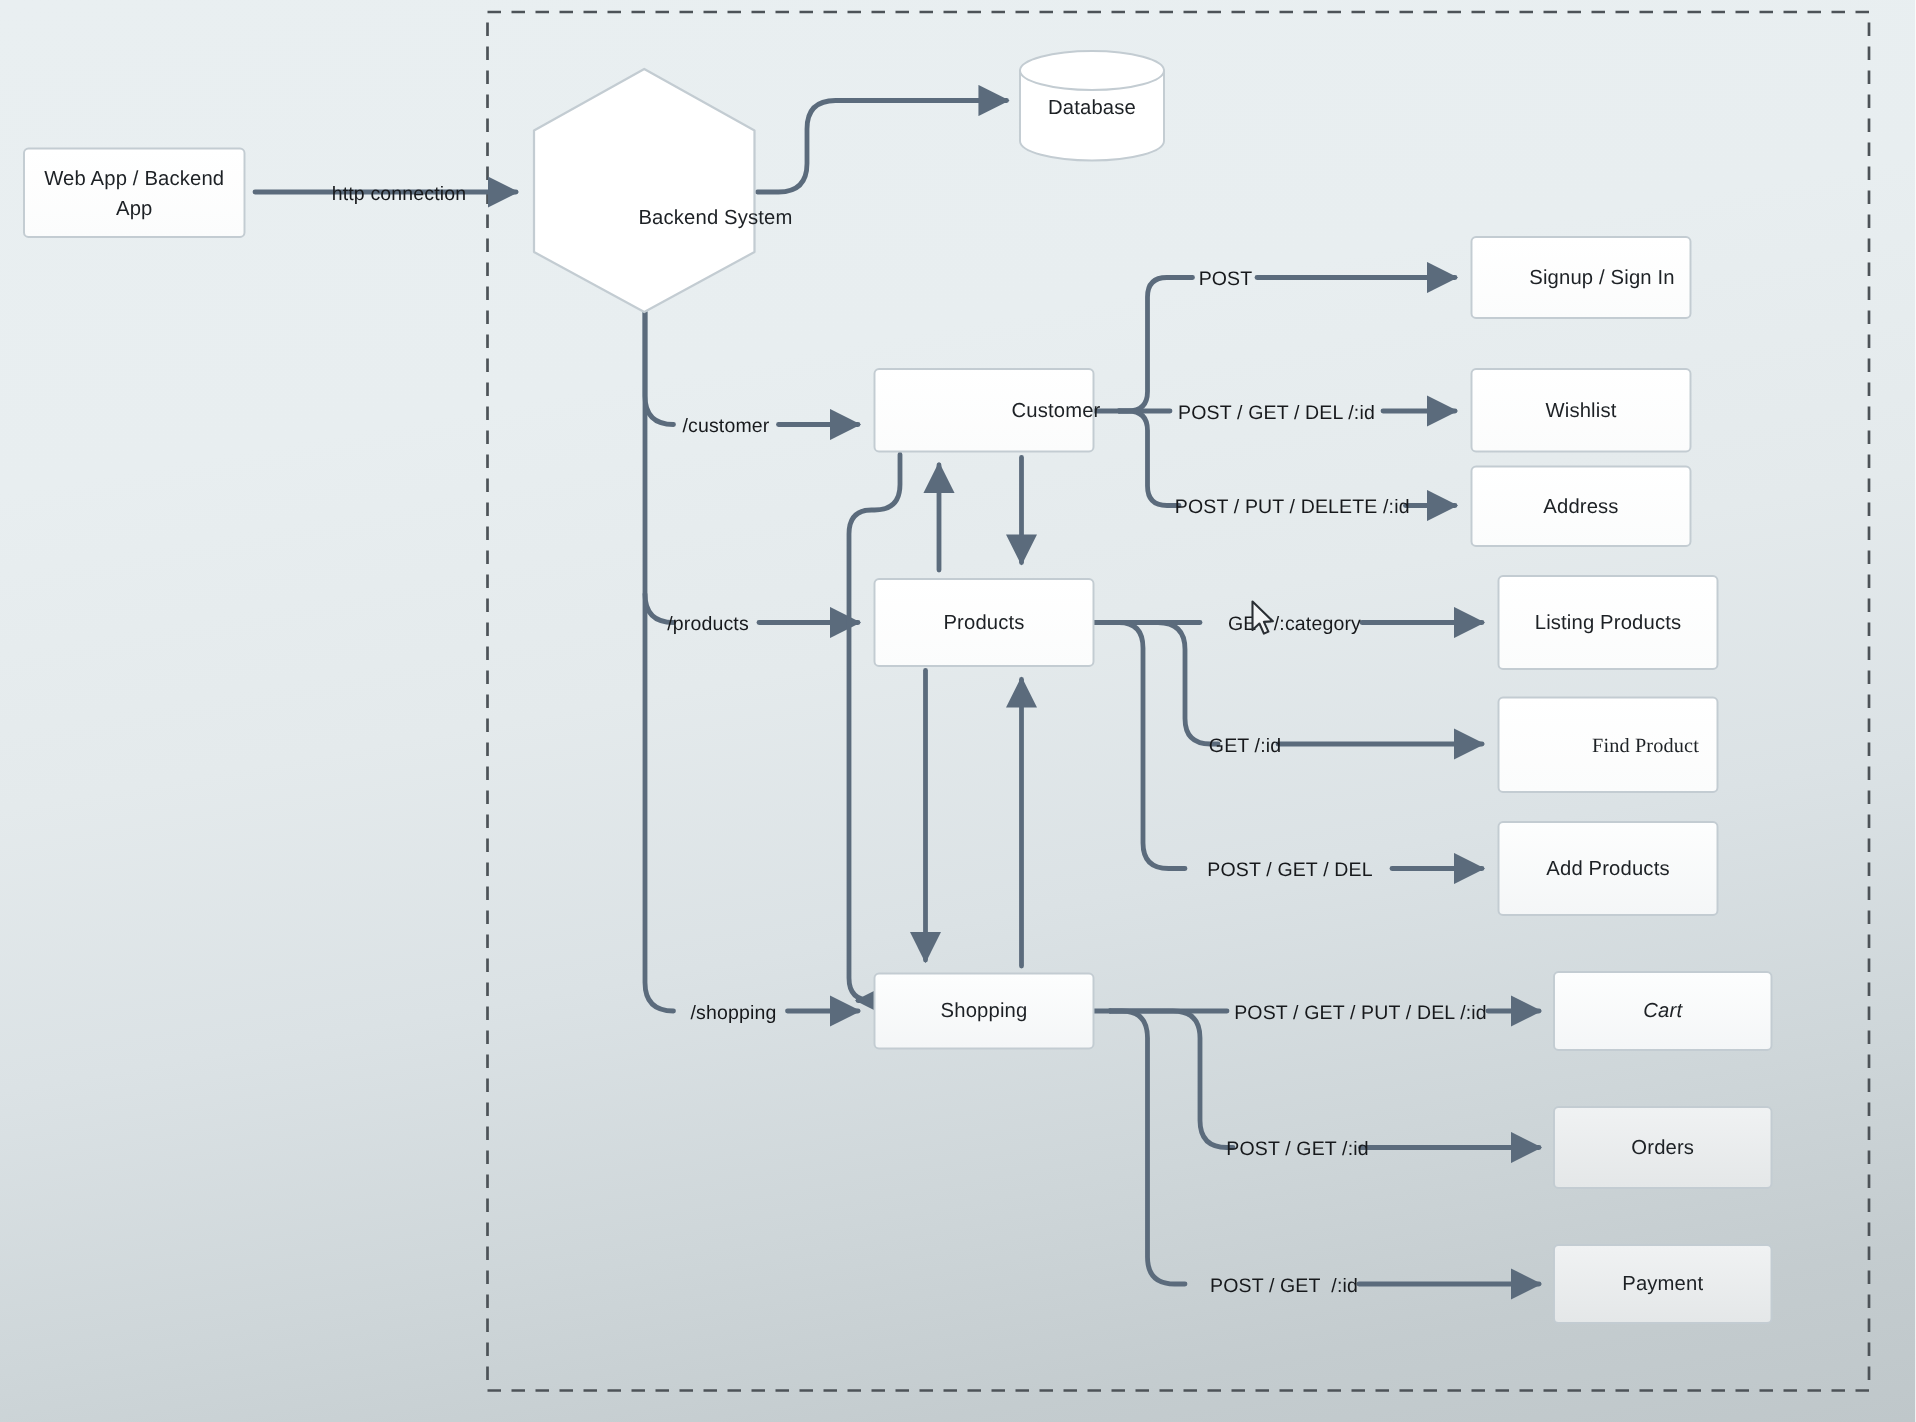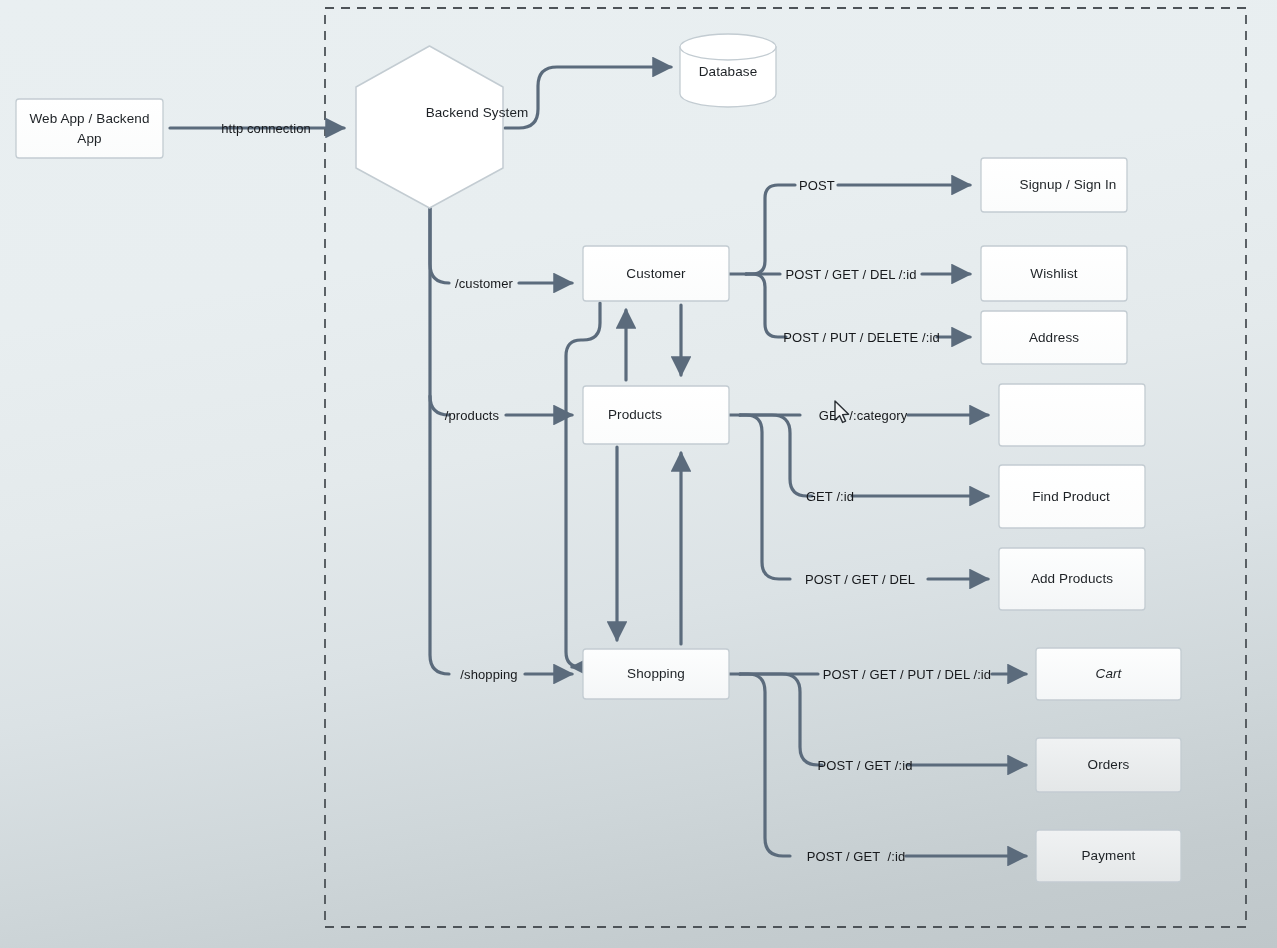--- a/index.html
+++ b/index.html
@@ -151,33 +151,34 @@
     <rect x="999" y="465" width="146" height="63" rx="3" fill="url(#boxgrad)" stroke="#c3ccd2" stroke-width="1.3"></rect>
     <rect x="999" y="548" width="146" height="62" rx="3" fill="url(#boxgradmid)" stroke="#c3ccd2" stroke-width="1.3"></rect>
 
     <rect x="1036" y="648" width="145" height="52" rx="3" fill="url(#boxgradmid)" stroke="#c3ccd2" stroke-width="1.3"></rect>
     <rect x="1036" y="738" width="145" height="54" rx="3" fill="url(#boxgraddim)" stroke="#c3ccd2" stroke-width="1.3"></rect>
     <rect x="1036" y="830" width="145" height="52" rx="3" fill="url(#boxgraddim)" stroke="#c3ccd2" stroke-width="1.3"></rect>
   </svg>
 
   <div class="node-label" style="left:16px; top:99px; width:147px; height:59px;">Web App / Backend App</div>
 
-  <div class="node-label" style="left:356px; top:32px; width:162px; height:162px;padding-left:40px;">Backend System</div>
+  <div class="node-label" style="left:356px; top:64px; width:162px; height:162px;padding-left:40px;">Backend System</div>
 
   <div class="node-label" style="left:680px; top:47px; width:96px; height:49px;">Database</div>
 
-  <div class="node-label" style="left:583px; top:246px; width:146px; height:55px;">Customer</div>
-  <div class="node-label" style="left:562px; top:386px; width:146px; height:58px;">Products</div>
+  <div class="node-label" style="left:583px; top:246px; width:146px; height:55px;padding-left:48px;">Customer</div>
+  <div class="node-label" style="left:583px; top:386px; width:146px; height:58px;">Products</div>
   <div class="node-label" style="left:583px; top:649px; width:146px; height:50px;">Shopping</div>
 
   <div class="node-label" style="left:981px; top:158px; width:174px; height:54px;">Signup / Sign In</div>
   <div class="node-label" style="left:981px; top:246px; width:146px; height:55px;">Wishlist</div>
   <div class="node-label" style="left:981px; top:311px; width:146px; height:53px;">Address</div>
 
-  <div class="node-label" style="left:998px; top:465px; width:146px; height:63px;">Find Product</div>
+  <div class="node-label" style="left:999px; top:384px; width:146px; height:62px;">Listing Products</div>
+  <div class="node-label" style="left:1024px; top:465px; width:146px; height:63px;font-family:Liberation Serif, serif;">Find Product</div>
   <div class="node-label" style="left:999px; top:548px; width:146px; height:62px;">Add Products</div>
 
   <div class="node-label" style="left:1036px; top:648px; width:145px; height:52px;font-style:italic;">Cart</div>
   <div class="node-label" style="left:1036px; top:830px; width:145px; height:52px;">Payment</div>
   <div class="node-label" style="left:1036px; top:738px; width:145px; height:54px;">Orders</div>
 
   <div class="edge-label" style="left:179px; top:116px; width:174px; height:24px;">http connection</div>
 
   <div class="edge-label" style="left:448px; top:271px; width:72px; height:24px;">/customer</div>
   <div class="edge-label" style="left:437px; top:403px; width:70px; height:24px;">/products</div>

